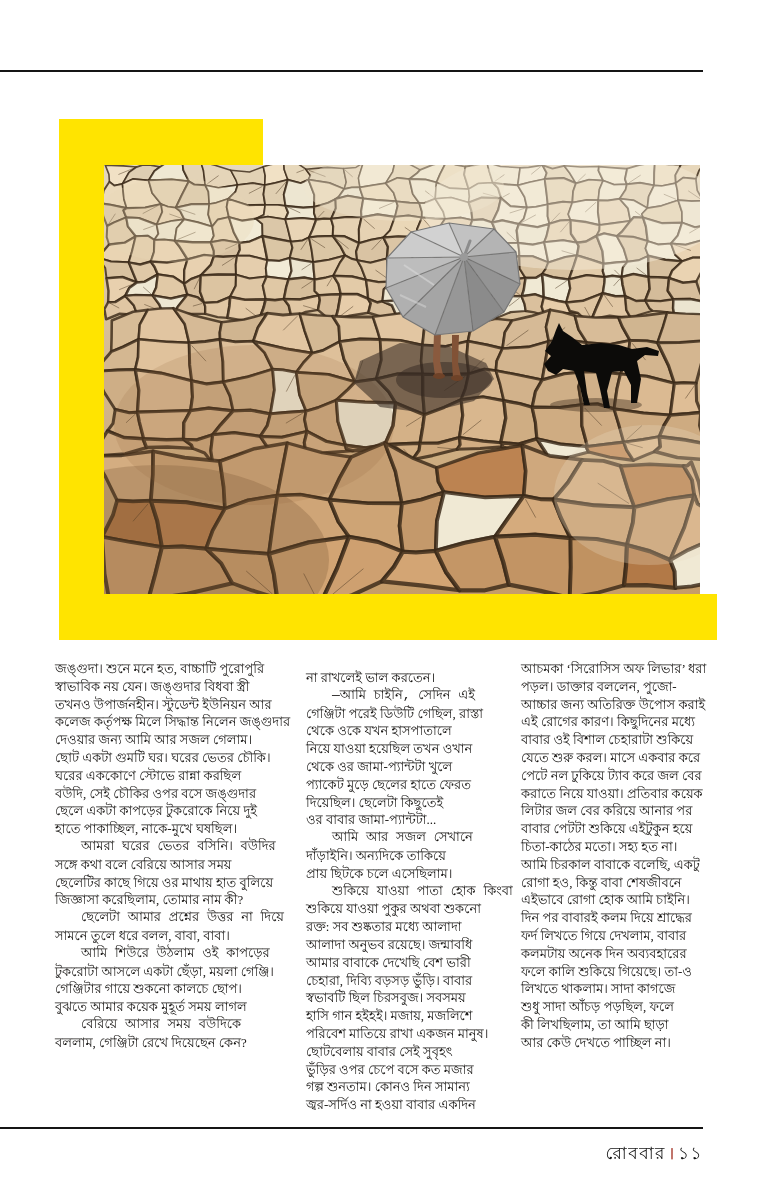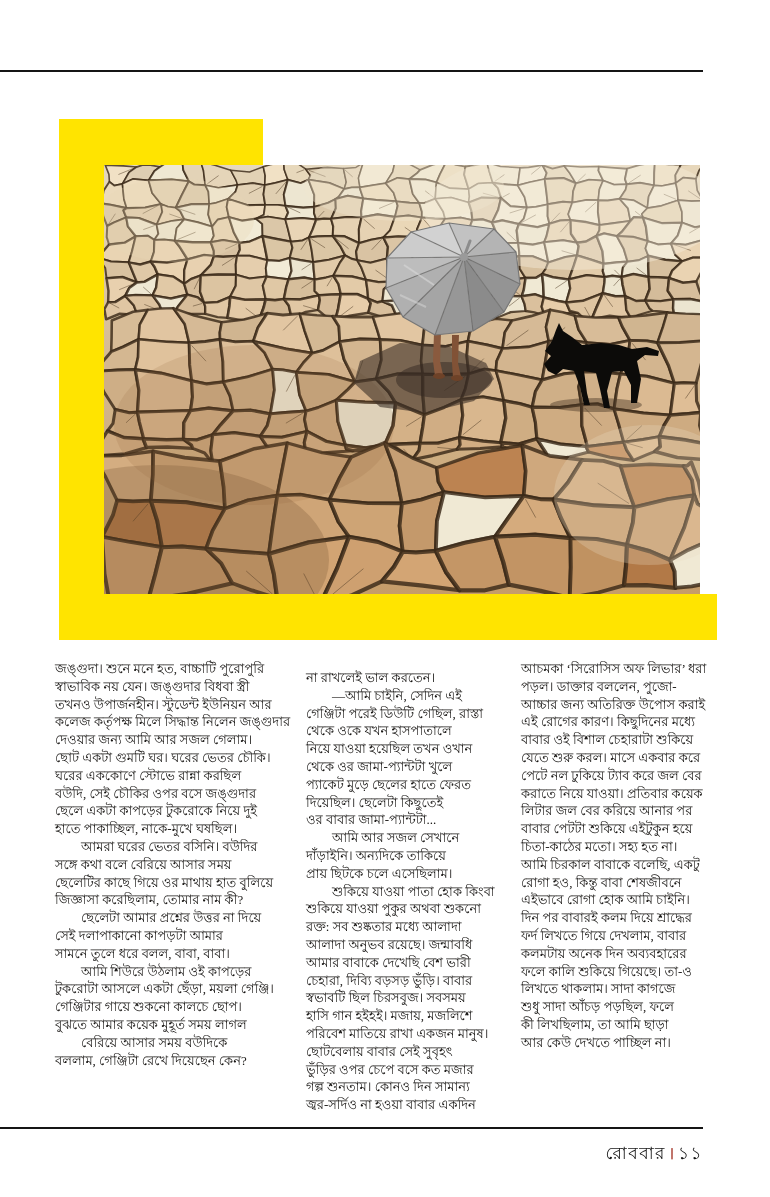--- a/index.html
+++ b/index.html
@@ -13,21 +13,21 @@
   .yellow-left{left:59px;top:119px;width:45px;height:521px;}
   .yellow-bottom{left:59px;top:594px;width:658px;height:46px;}
   .photo{position:absolute;left:104px;top:165px;width:596px;height:429px;
          background:linear-gradient(180deg,#e5d8bf 0%,#d5ba92 45%,#c59c6a 100%);overflow:hidden;}
   .photo svg{position:absolute;left:0;top:0;width:100%;height:100%;display:block;}
   .col{position:absolute;top:660px;color:#171513;font-size:13px;line-height:17.8px;}
   .col-1{left:55px;width:232px;}
   .col-2{left:306px;width:202px;margin-top:9px;}
   .col-3{left:521px;width:232px;}
   .tl{white-space:nowrap;overflow:visible;}
-  .tl.ind{padding-left:26px;}
+  .tl.ind{padding-left:26px;font-family:Liberation Mono, monospace;}
   .footer-text{position:absolute;left:480px;top:1140px;width:223px;text-align:right;
                font-size:17px;letter-spacing:1.5px;color:#141414;}
   .footer-text .sep{padding:0 2px;font-weight:bold;}
 </style>
 </head>
 <body>
 
 <div class="page">
 
   <div class="rule top-rule"></div>
@@ -497,21 +497,20 @@
       <div class="tl">ছোট একটা গুমটি ঘর। ঘরের ভেতর চৌকি।</div>
       <div class="tl">ঘরের এককোণে স্টোভে রান্না করছিল</div>
       <div class="tl">বউদি, সেই চৌকির ওপর বসে জঙ্গুদার</div>
       <div class="tl">ছেলে একটা কাপড়ের টুকরোকে নিয়ে দুই</div>
       <div class="tl">হাতে পাকাচ্ছিল, নাকে-মুখে ঘষছিল।</div>
       <div class="tl ind">আমরা ঘরের ভেতর বসিনি। বউদির</div>
       <div class="tl">সঙ্গে কথা বলে বেরিয়ে আসার সময়</div>
       <div class="tl">ছেলেটির কাছে গিয়ে ওর মাথায় হাত বুলিয়ে</div>
       <div class="tl">জিজ্ঞাসা করেছিলাম, তোমার নাম কী?</div>
       <div class="tl ind">ছেলেটা আমার প্রশ্নের উত্তর না দিয়ে</div>
-      <div class="tl">সেই দলাপাকানো কাপড়টা আমার</div>
       <div class="tl">সামনে তুলে ধরে বলল, বাবা, বাবা।</div>
       <div class="tl ind">আমি শিউরে উঠলাম ওই কাপড়ের</div>
       <div class="tl">টুকরোটা আসলে একটা ছেঁড়া, ময়লা গেঞ্জি।</div>
       <div class="tl">গেঞ্জিটার গায়ে শুকনো কালচে ছোপ।</div>
       <div class="tl">বুঝতে আমার কয়েক মুহূর্ত সময় লাগল</div>
       <div class="tl ind">বেরিয়ে আসার সময় বউদিকে</div>
       <div class="tl">বললাম, গেঞ্জিটা রেখে দিয়েছেন কেন?</div>
     </div>
   <div class="col col-2">
       <div class="tl">না রাখলেই ভাল করতেন।</div>

